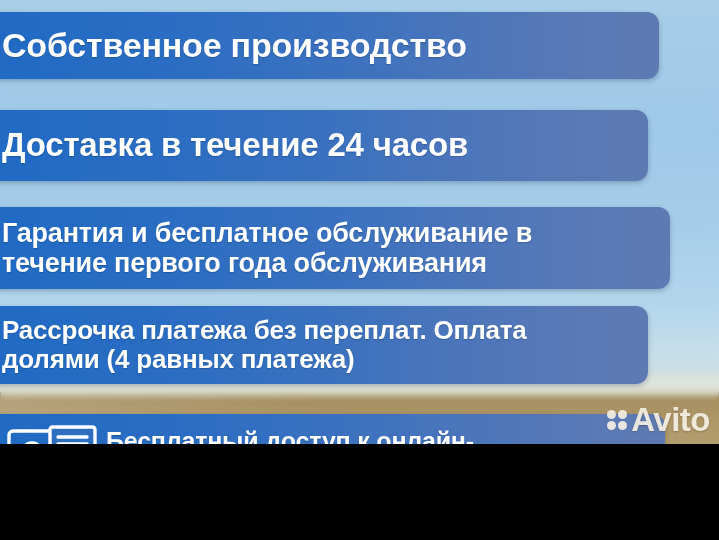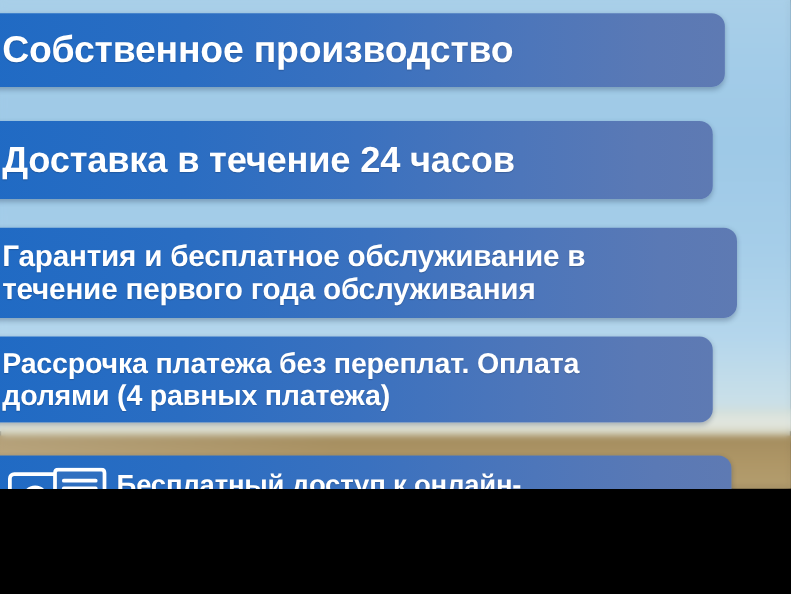--- a/index.html
+++ b/index.html
@@ -204,14 +204,23 @@
 
         <path d="M54 55 L82 55"></path>
         <path d="M59 50 L54 55 L59 60"></path>
       </svg>
     </div>
     <div class="bar-text">Бесплатный доступ к онлайн-
 курсам по уходу за больными на
 года</div>
   </div>
 
+  <div id="watermark">
+    <span class="wm-dots">
+      <i></i>
+        <i></i>
+        <i></i>
+        <i></i>
+    </span>
+    <span class="wm-word">Avito</span>
+  </div>
 
 </div>
 
 </body></html>

